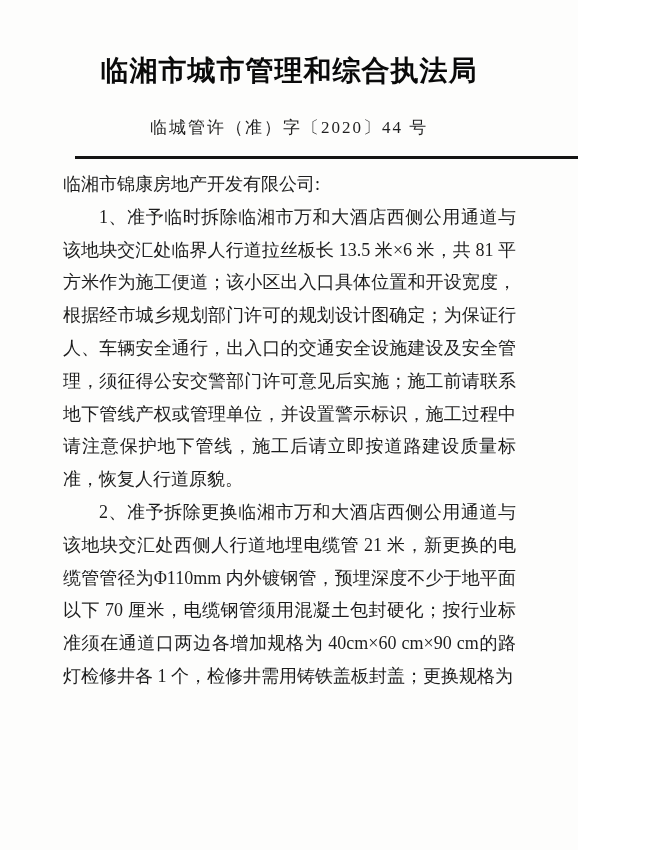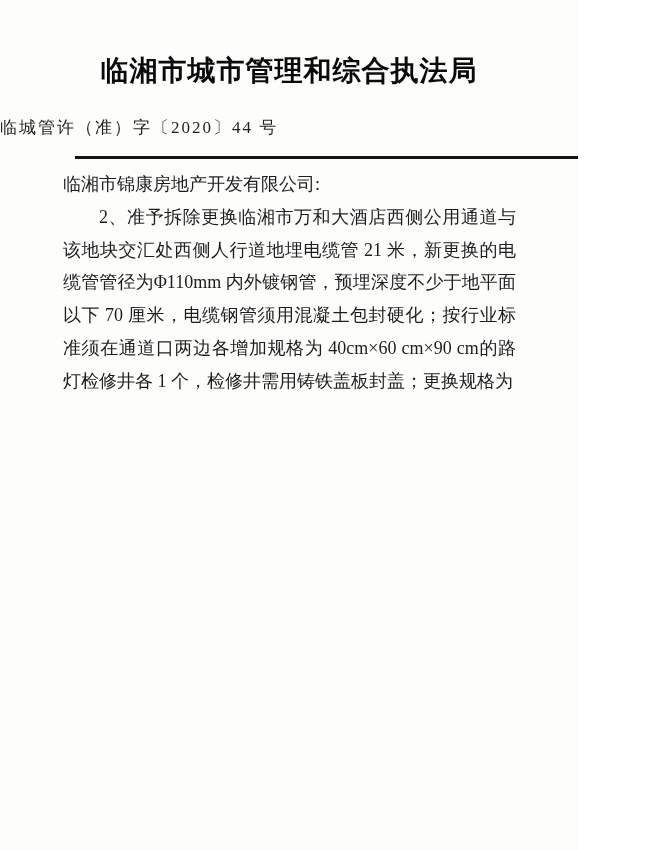--- a/index.html
+++ b/index.html
@@ -24,21 +24,21 @@
     font-weight: bold;
     line-height: 38px;
     color: #0a0a0a;
     letter-spacing: 1px;
   }
   .title-block {
     padding-top: 52px;
   }
   .doc-number {
     margin-top: 27px;
-    text-align: left;
+    text-align: center;
     font-size: 17px;
     line-height: 22px;
     color: #1f1f1f;
     letter-spacing: 2px;
   }
   .rule {
     margin: 17px 0 0 75px;
     width: 508px;
     height: 3px;
     background: #141414;
@@ -67,16 +67,17 @@
   <div class="title-block">
     <div class="title">临湘市城市管理和综合执法局</div>
   </div>
 
   <div class="doc-number">临城管许（准）字〔2020〕44 号</div>
 
   <div class="rule"></div>
 
   <div class="content">
     <p class="addressee">临湘市锦康房地产开发有限公司:</p>
+    <p>1、准予临时拆除临湘市万和大酒店西侧公用通道与该地块交汇处临界人行道拉丝板长 13.5 米×6 米，共 81 平方米作为施工便道；该小区出入口具体位置和开设宽度，根据经市城乡规划部门许可的规划设计图确定；为保证行人、车辆安全通行，出入口的交通安全设施建设及安全管理，须征得公安交警部门许可意见后实施；施工前请联系地下管线产权或管理单位，并设置警示标识，施工过程中请注意保护地下管线，施工后请立即按道路建设质量标准，恢复人行道原貌。</p>
     <p>2、准予拆除更换临湘市万和大酒店西侧公用通道与该地块交汇处西侧人行道地埋电缆管 21 米，新更换的电缆管管径为Φ110mm 内外镀钢管，预埋深度不少于地平面以下 70 厘米，电缆钢管须用混凝土包封硬化；按行业标准须在通道口两边各增加规格为 40cm×60 cm×90 cm的路灯检修井各 1 个，检修井需用铸铁盖板封盖；更换规格为</p>
   </div>
 
 </div>
 
 </body></html>

